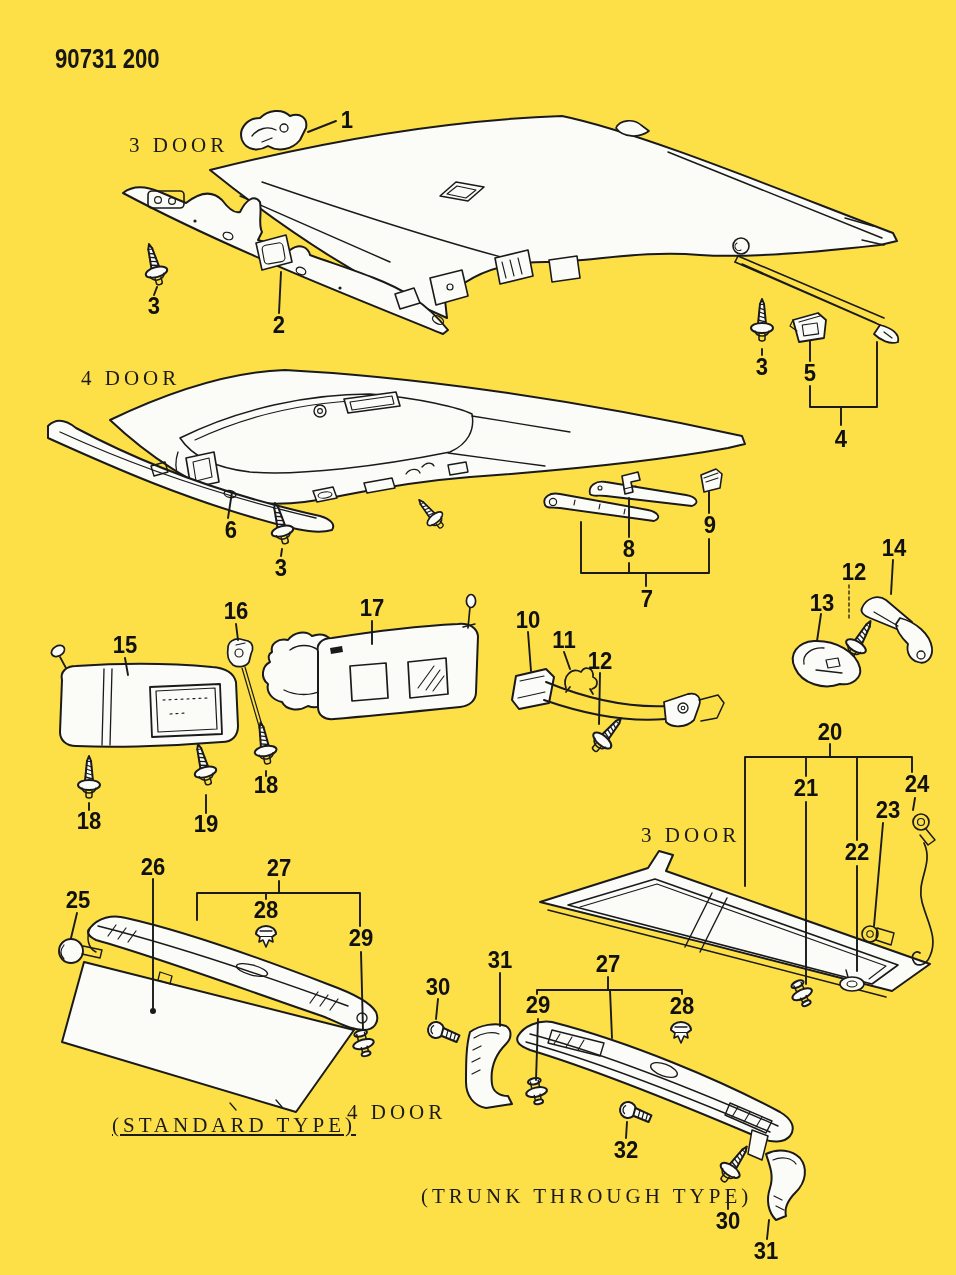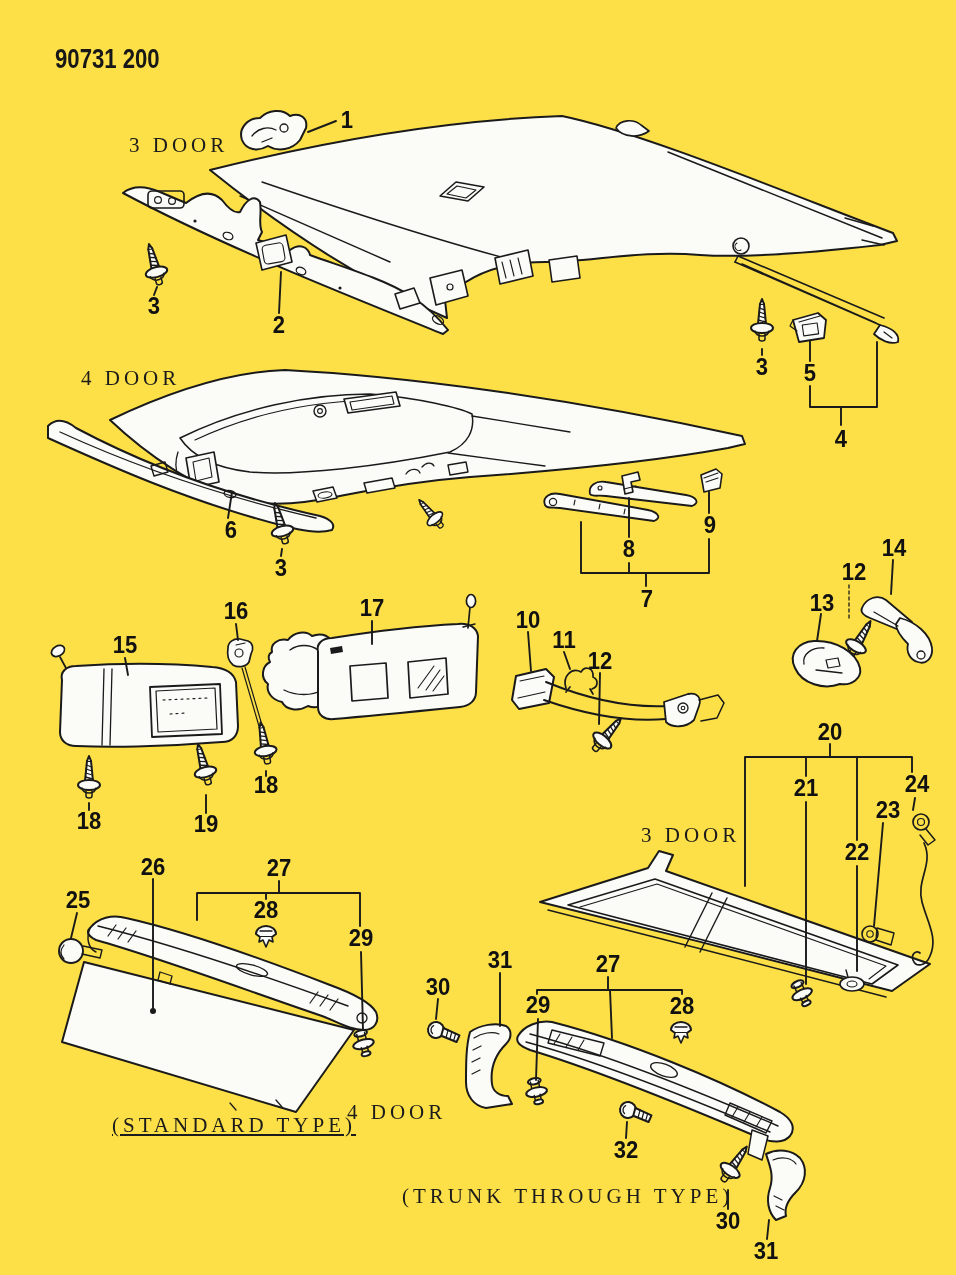--- a/index.html
+++ b/index.html
@@ -353,21 +353,21 @@
   </svg>
 
   <div class="page-code">90731 200</div>
 
   <div id="labels-layer">
       <div class="section-label" style="left: 129px; top: 133px;">3 DOOR</div>
       <div class="section-label" style="left: 81px; top: 366px;">4 DOOR</div>
       <div class="section-label" style="left: 641px; top: 823px;">3 DOOR</div>
       <div class="section-label" style="left: 347px; top: 1100px;">4 DOOR</div>
       <div class="section-label" style="left: 112px; top: 1113px; text-decoration: underline;">(STANDARD TYPE)</div>
-      <div class="section-label" style="left: 402px; top: 1184px;">(TRUNK THROUGH TYPE)</div>
+      <div class="section-label" style="left: 421px; top: 1184px;">(TRUNK THROUGH TYPE)</div>
       <div class="callout" style="left: 347px; top: 121px;">1</div>
       <div class="callout" style="left: 279px; top: 326px;">2</div>
       <div class="callout" style="left: 154px; top: 307px;">3</div>
       <div class="callout" style="left: 762px; top: 368px;">3</div>
       <div class="callout" style="left: 810px; top: 374px;">5</div>
       <div class="callout" style="left: 841px; top: 440px;">4</div>
       <div class="callout" style="left: 231px; top: 531px;">6</div>
       <div class="callout" style="left: 281px; top: 569px;">3</div>
       <div class="callout" style="left: 629px; top: 550px;">8</div>
       <div class="callout" style="left: 710px; top: 526px;">9</div>

